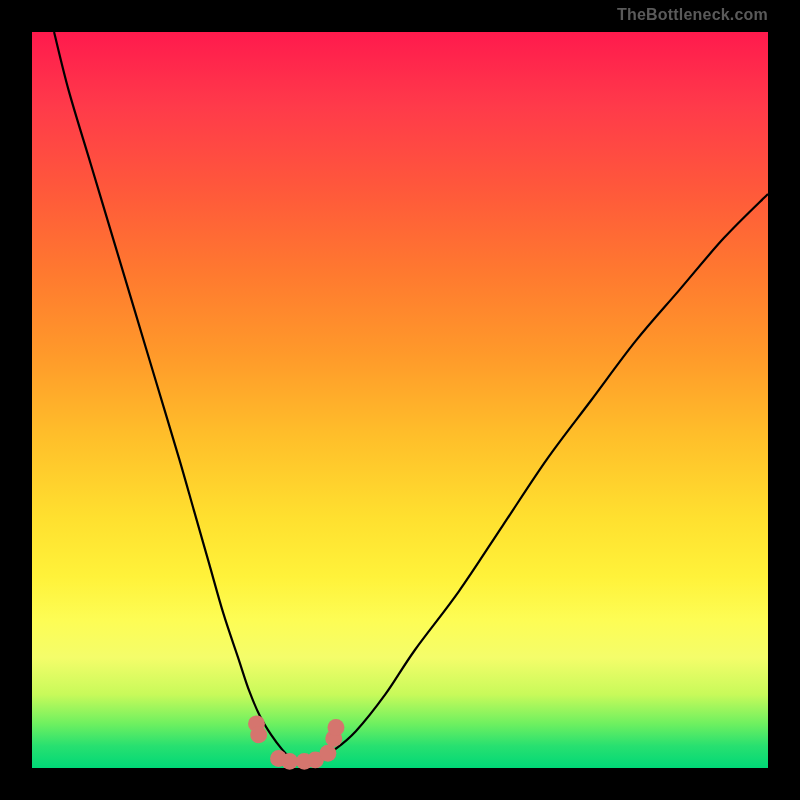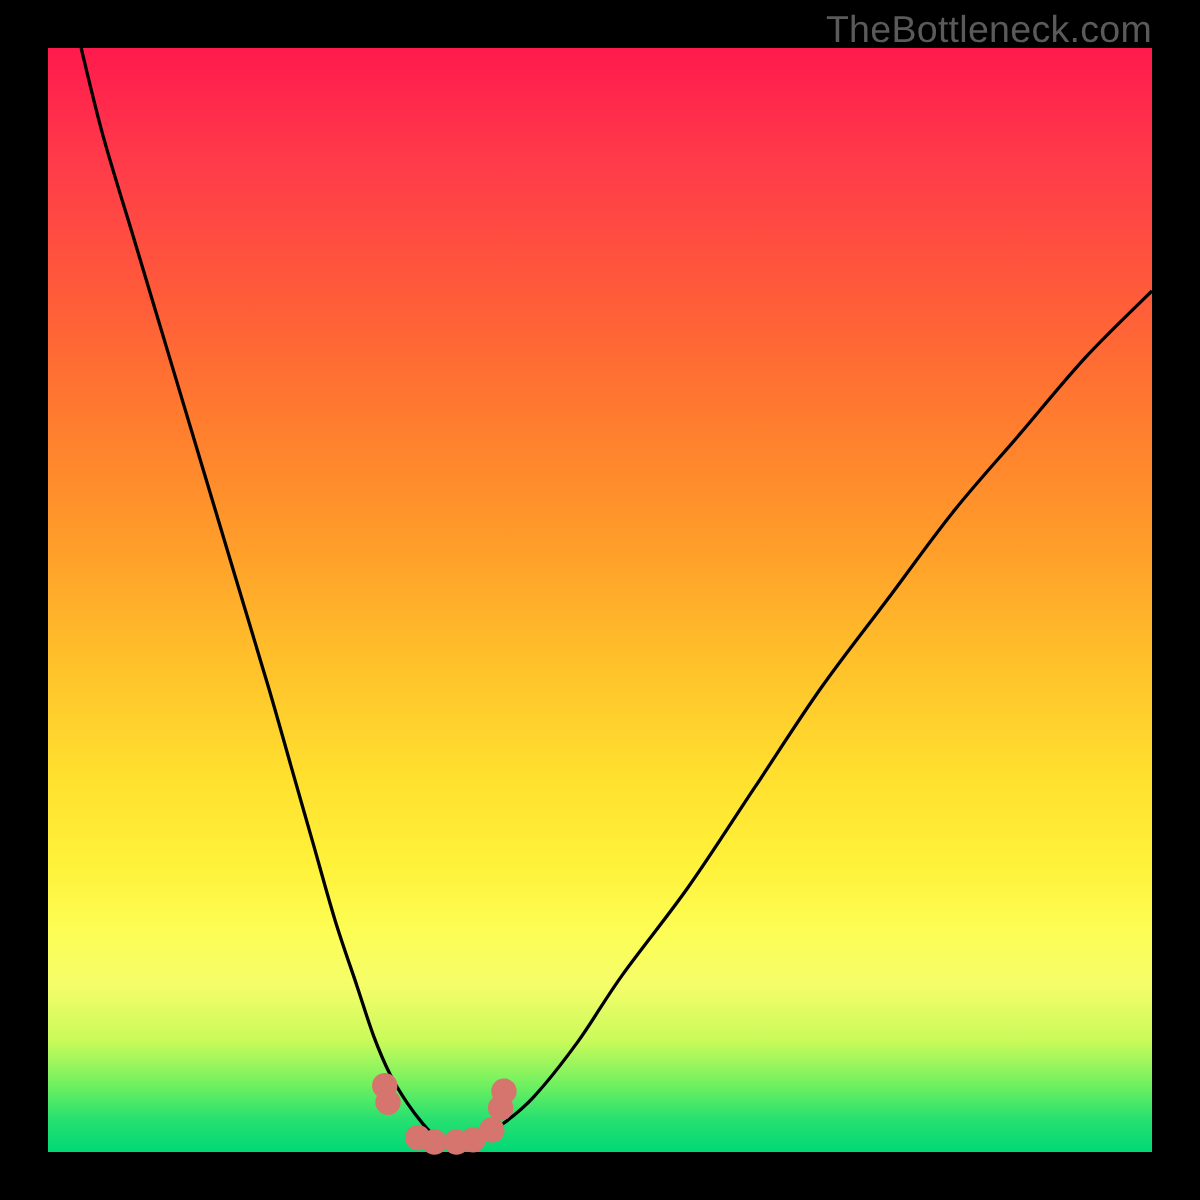--- a/index.html
+++ b/index.html
@@ -41,22 +41,22 @@
       #6ef060 94%,
       #28e070 97%,
       #00d877 100%
     );
   }
   .attribution {
     position: absolute;
     top: 6px;
     right: 32px;
     color: #5a5a5a;
-    font-size: 25px;
-    font-weight: 400;
+    font-size: 16px;
+    font-weight: 700;
     letter-spacing: 0.2px;
   }
   svg.overlay {
     position: absolute;
     top: 32px;
     left: 32px;
     width: 736px;
     height: 736px;
     overflow: visible;
   }

